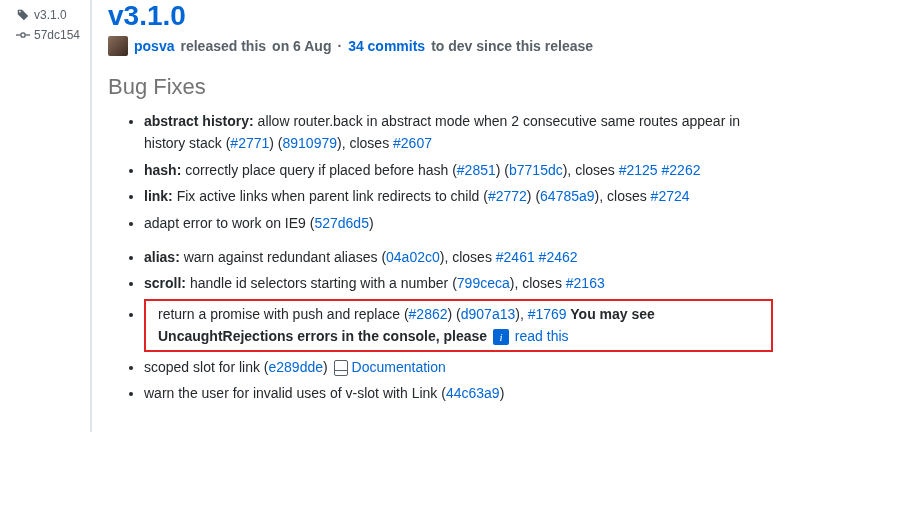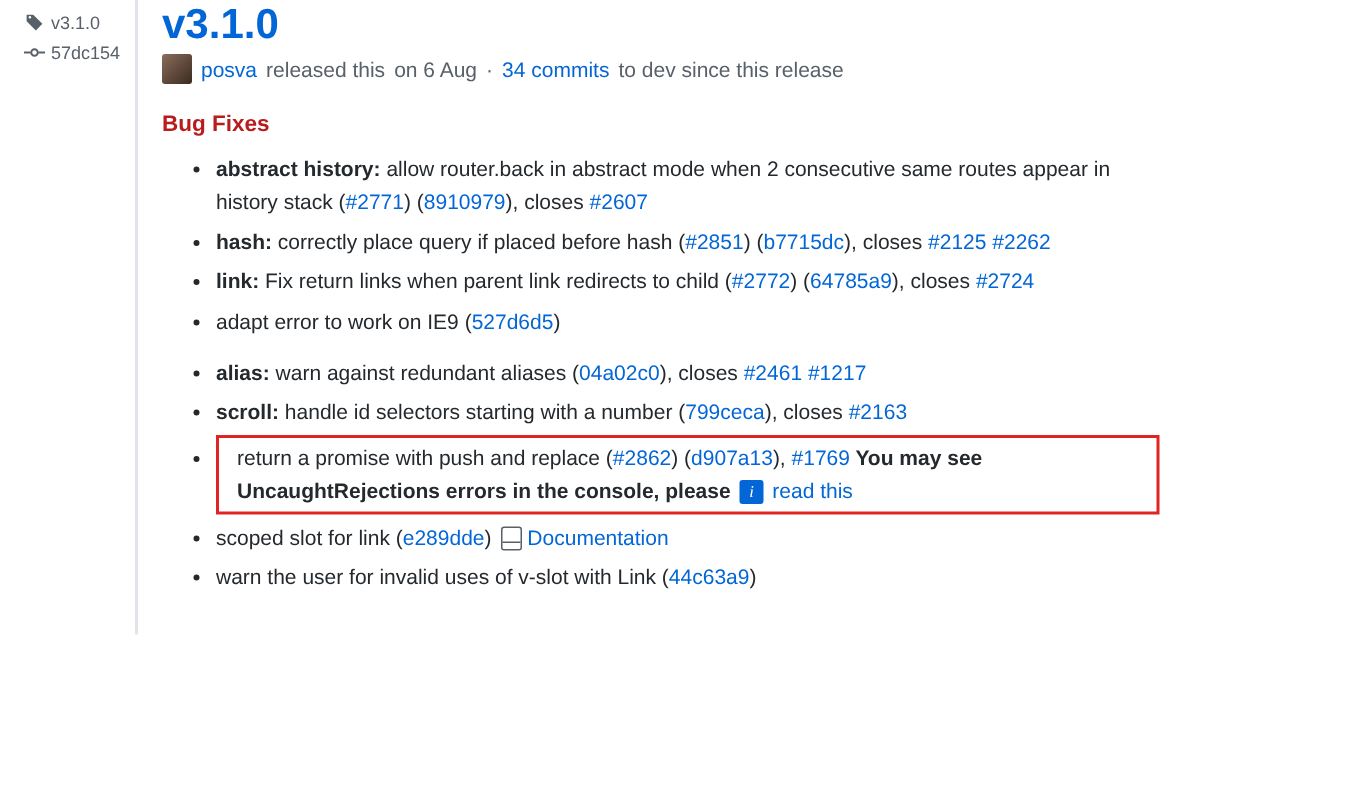--- a/index.html
+++ b/index.html
@@ -11,24 +11,24 @@
     background: #fff;
   }
   .container { display: flex; width: 789px; }
   .sidebar { width: 90px; padding: 8px 8px 8px 16px; flex-shrink: 0; }
   .side-item { display: flex; align-items: center; gap: 4px; margin-bottom: 6px; font-size: 12px; color: #586069; }
   .side-item svg { flex-shrink: 0; }
   .side-link { color: #586069; text-decoration: none; }
   .main { flex: 1; border-left: 2px solid #e1e4e8; padding: 0 16px 16px 16px; }
   .release-title { font-size: 28px; font-weight: 600; color: #0366d6; margin: 0 0 4px 0; }
   .release-title a { color: #0366d6; text-decoration: none; }
-  .meta { display: flex; align-items: center; gap: 6px; color: #586069; font-size: 14px; margin-bottom: 18px; }
+  .meta { display: flex; align-items: center; gap: 6px; color: #586069; font-size: 14px; margin-bottom: 18px; font-weight: bold; }
   .avatar { width: 20px; height: 20px; background: linear-gradient(135deg,#8b6d5c,#3a2a20); border-radius: 2px; }
   .link { color: #0366d6; text-decoration: none; }
-  h2.section { font-size: 15px; font-weight: 700; margin: 18px 0 10px 0; color: #b91c1c; }
+  h2.section { font-size: 22px; font-weight: 400; margin: 18px 0 10px 0; color: #737373; }
   ul.items { margin: 0 0 12px 0; padding-left: 36px; }
   ul.items li { margin: 4px 0; line-height: 1.6; }
   .hl-box { border: 2px solid #e02424; padding: 2px 12px; margin: 2px -6px; }
   .badge-i {
     display: inline-flex; align-items: center; justify-content: center;
     width: 16px; height: 16px; background: #0366d6; color: #fff;
     font-family: Georgia, serif; font-style: italic; font-size: 11px;
     border-radius: 2px; vertical-align: middle; margin: 0 2px;
   }
   .doc-icon {
@@ -78,30 +78,30 @@
 
     <h2 class="section">Bug Fixes</h2>
     <ul class="items">
       <li>
         <strong>abstract history:</strong><span> allow router.back in abstract mode when 2 consecutive same routes appear in history stack (</span><a href="#" class="link">#2771</a><span>) (</span><a href="#" class="link">8910979</a><span>), closes </span><a href="#" class="link">#2607</a>
       </li>
       <li>
         <strong>hash:</strong><span> correctly place query if placed before hash (</span><a href="#" class="link">#2851</a><span>) (</span><a href="#" class="link">b7715dc</a><span>), closes </span><a href="#" class="link">#2125</a><span> </span><a href="#" class="link">#2262</a>
       </li>
       <li>
-        <strong>link:</strong><span> Fix return links when parent link redirects to child (</span><a href="#" class="link">#2772</a><span>) (</span><a href="#" class="link">64785a9</a><span>), closes </span><a href="#" class="link">#2724</a>
+        <strong>link:</strong><span> Fix active links when parent link redirects to child (</span><a href="#" class="link">#2772</a><span>) (</span><a href="#" class="link">64785a9</a><span>), closes </span><a href="#" class="link">#2724</a>
       </li>
       <li>
         <span>adapt error to work on IE9 (</span><a href="#" class="link">527d6d5</a><span>)</span>
       </li>
     </ul>
 
     <ul class="items">
       <li>
-        <strong>alias:</strong><span> warn against redundant aliases (</span><a href="#" class="link">04a02c0</a><span>), closes </span><a href="#" class="link">#2461</a><span> </span><a href="#" class="link">#1217</a>
+        <strong>alias:</strong><span> warn against redundant aliases (</span><a href="#" class="link">04a02c0</a><span>), closes </span><a href="#" class="link">#2461</a><span> </span><a href="#" class="link">#2462</a>
       </li>
       <li>
         <strong>scroll:</strong><span> handle id selectors starting with a number (</span><a href="#" class="link">799ceca</a><span>), closes </span><a href="#" class="link">#2163</a>
       </li>
       <li class="hl-box">
         <span>return a promise with push and replace (</span><a href="#" class="link">#2862</a><span>) (</span><a href="#" class="link">d907a13</a><span>), </span><a href="#" class="link">#1769</a><strong> You may see UncaughtRejections errors in the console, please </strong><span class="badge-i">i</span><a href="#" class="link"> read this</a>
       </li>
       <li>
         <span>scoped slot for link (</span><a href="#" class="link">e289dde</a><span>) </span><span class="doc-icon"></span><a href="#" class="link">Documentation</a>
       </li>

